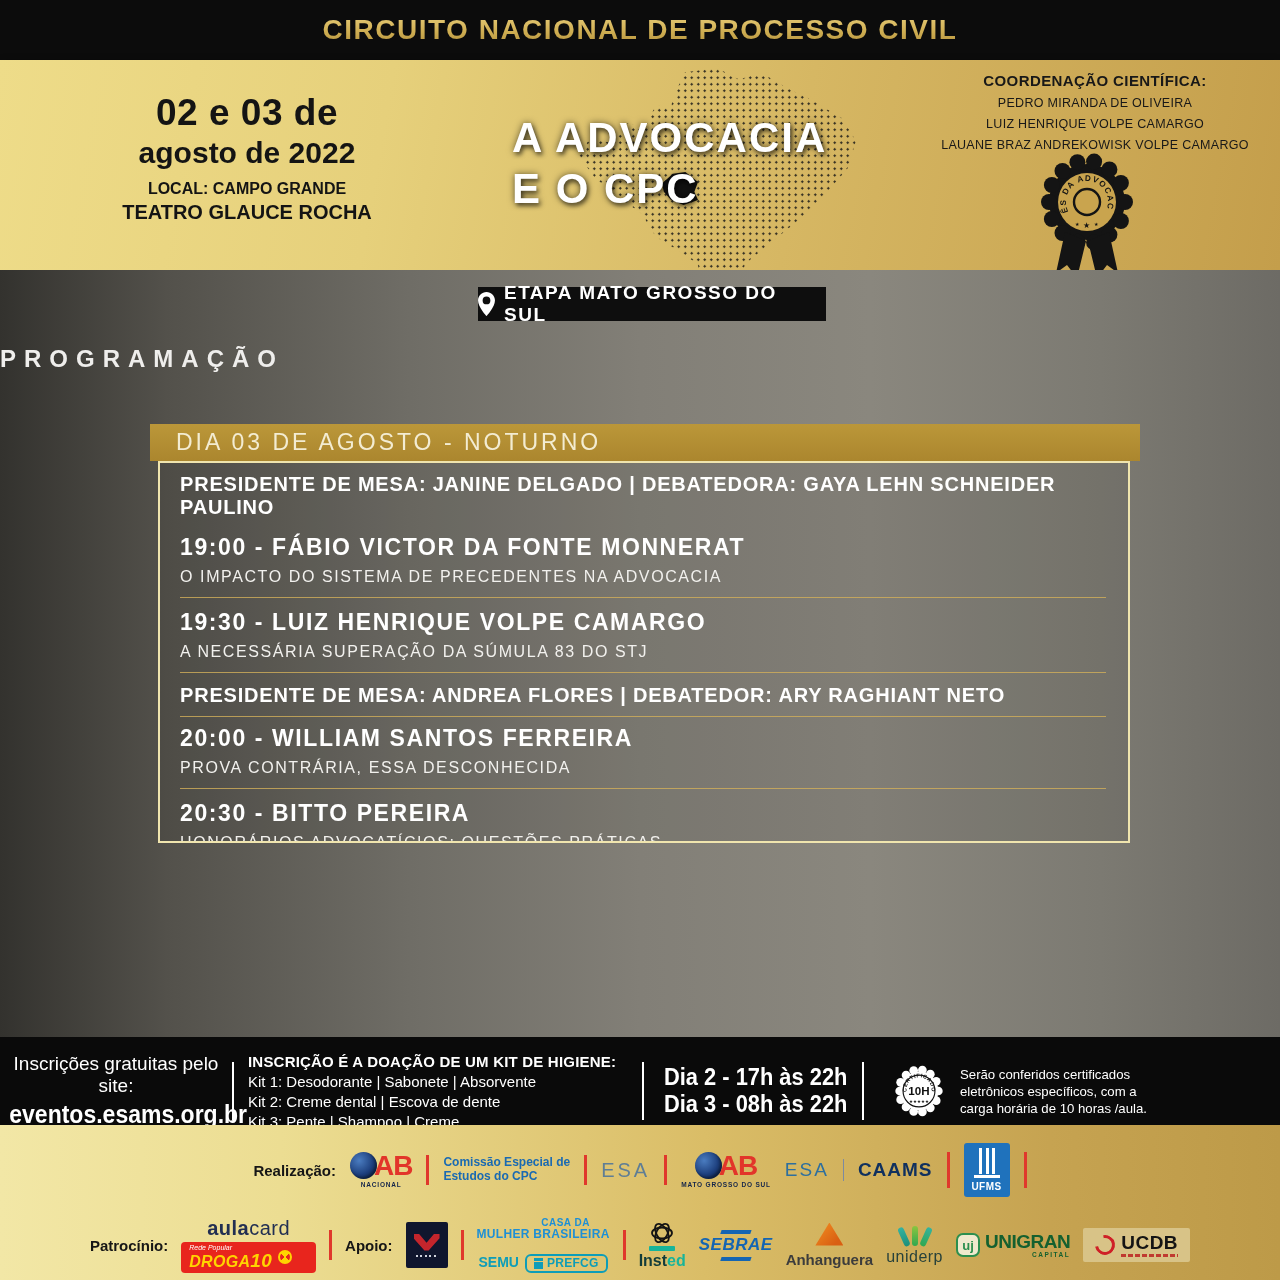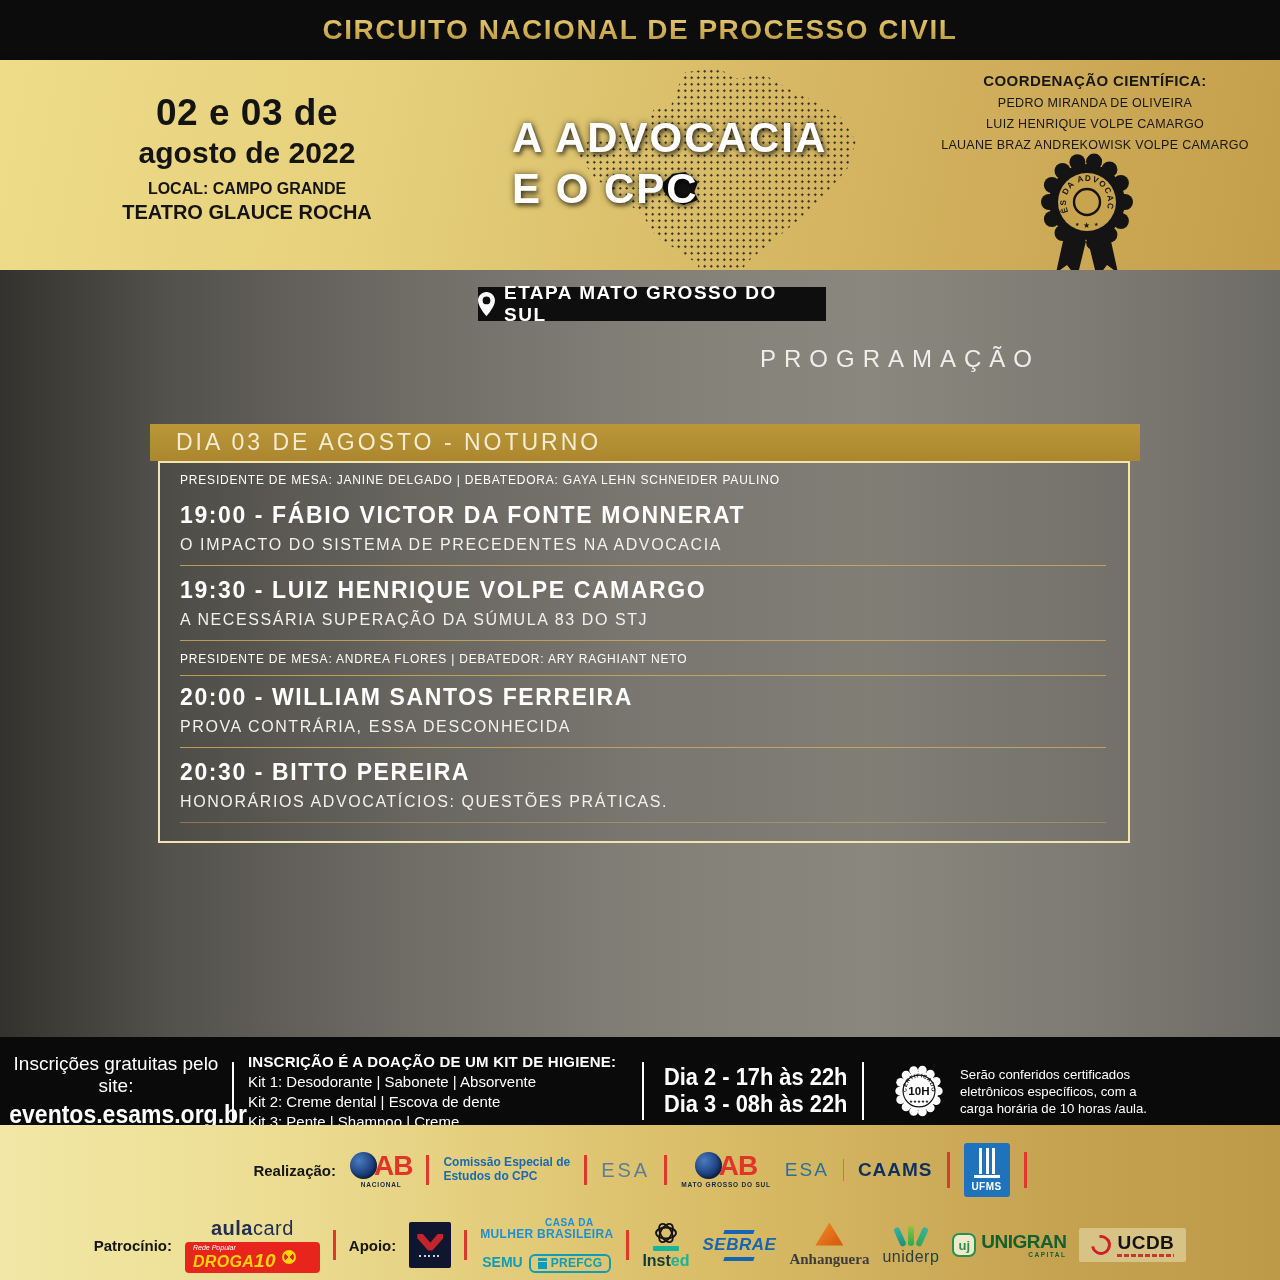--- a/index.html
+++ b/index.html
@@ -43,32 +43,32 @@
   .seal-svg{left:1028px;top:150px;}
 
   .stage-banner{left:478px;top:257px;width:348px;height:34px;background:#0e0e0e;
     display:flex;align-items:center;justify-content:center;gap:9px;z-index:6;margin-top:30px;}
   .stage-banner-text{color:#fff;font-size:19px;font-weight:bold;letter-spacing:1.5px;}
 
   
   .body-bg{left:0;top:270px;width:1280px;height:767px;
     background:linear-gradient(to right,#33322e 0%,#53514b 13%,#6f6d66 32%,
       #82randon 0,#827f77 50%,#8a877e 68%,#7c7a72 86%,#6d6b65 100%);}
-  .program-title{left:0;top:345px;width:1040px;text-align:right;color:#efeeec;
-    font-size:24px;letter-spacing:8px;font-weight:normal;}
+  .program-title{left:0;top:345px;width:1040px;text-align:left;color:#efeeec;
+    font-size:24px;letter-spacing:8px;font-weight:bold;}
 
   .day-bar{left:150px;top:424px;width:990px;height:37px;
     background:linear-gradient(180deg,#bb9739 0%,#ab862e 100%);
     display:flex;align-items:center;}
   .day-bar-text{margin-left:26px;color:#f3ecd2;font-size:23px;letter-spacing:3px;}
 
   .schedule-box{left:158px;top:461px;width:972px;height:382px;box-sizing:border-box;
     border:2px solid #f0e5ae;background:rgba(20,20,16,.07);
     padding:10px 20px 0 20px;overflow:hidden;}
-  .chair{color:#ffffff;font-size:12px;font-weight:normal;letter-spacing:.8px;}
+  .chair{color:#ffffff;font-size:20px;font-weight:bold;letter-spacing:.8px;}
   .talk-title{color:#ffffff;font-size:23px;font-weight:bold;letter-spacing:1.6px;margin-top:15px;}
   .talk-topic{color:#f2f1ee;font-size:16px;letter-spacing:1.6px;margin-top:7px;}
   .sep{border:none;border-top:1px solid rgba(210,175,90,.8);margin:11px 2px 11px 0;}
   .sep.tight{margin:9px 2px 8px 0;}
   .sep.faint{border-top-color:rgba(210,175,90,.45);}
   .chair.second{margin-top:0;}
 
   
   .footer-black{left:0;top:1037px;width:1280px;height:108px;background:#0a0a0a;
     display:flex;align-items:center;color:#fff;}
@@ -148,21 +148,21 @@
   .insted-col{display:flex;flex-direction:column;align-items:center;gap:1px;}
   .insted-chip{width:26px;height:5px;background:#17b49a;border-radius:1px;}
   .insted-name{font-size:16px;color:#123c3a;}
   .insted-name b{font-weight:bold;}
   .insted-ed{color:#17b49a;}
 
   .sebrae-col{display:flex;flex-direction:column;align-items:center;gap:2px;}
   .sebrae-bar{width:30px;height:3.5px;background:#1465b3;transform:skewX(-18deg);}
   .sebrae{font-size:17px;font-weight:bold;font-style:italic;color:#1465b3;letter-spacing:.5px;}
 
-  .anh-col{display:flex;flex-direction:column;align-items:center;gap:5px;font-family:Liberation Serif, serif;}
+  .anh-col{display:flex;flex-direction:column;align-items:center;gap:5px;}
   .anh-tri{width:28px;height:23px;background:linear-gradient(135deg,#f29022 0%,#d95f12 80%);
     clip-path:polygon(50% 0,100% 100%,0 100%);}
   .anh-name{font-size:15px;font-weight:bold;color:#3c3c3c;}
 
   .und-col{display:flex;flex-direction:column;align-items:center;gap:2px;}
   .und-fan{display:flex;align-items:flex-end;height:22px;gap:1px;}
   .und-blade{width:6px;height:20px;border-radius:3px;background:linear-gradient(180deg,#8bc53f,#2fa84f);
     transform-origin:bottom center;}
   .und-blade.l{transform:rotate(-24deg);background:linear-gradient(180deg,#35b3a0,#1d8f7a);}
   .und-blade.r{transform:rotate(24deg);background:linear-gradient(180deg,#35b3a0,#2fa84f);}

